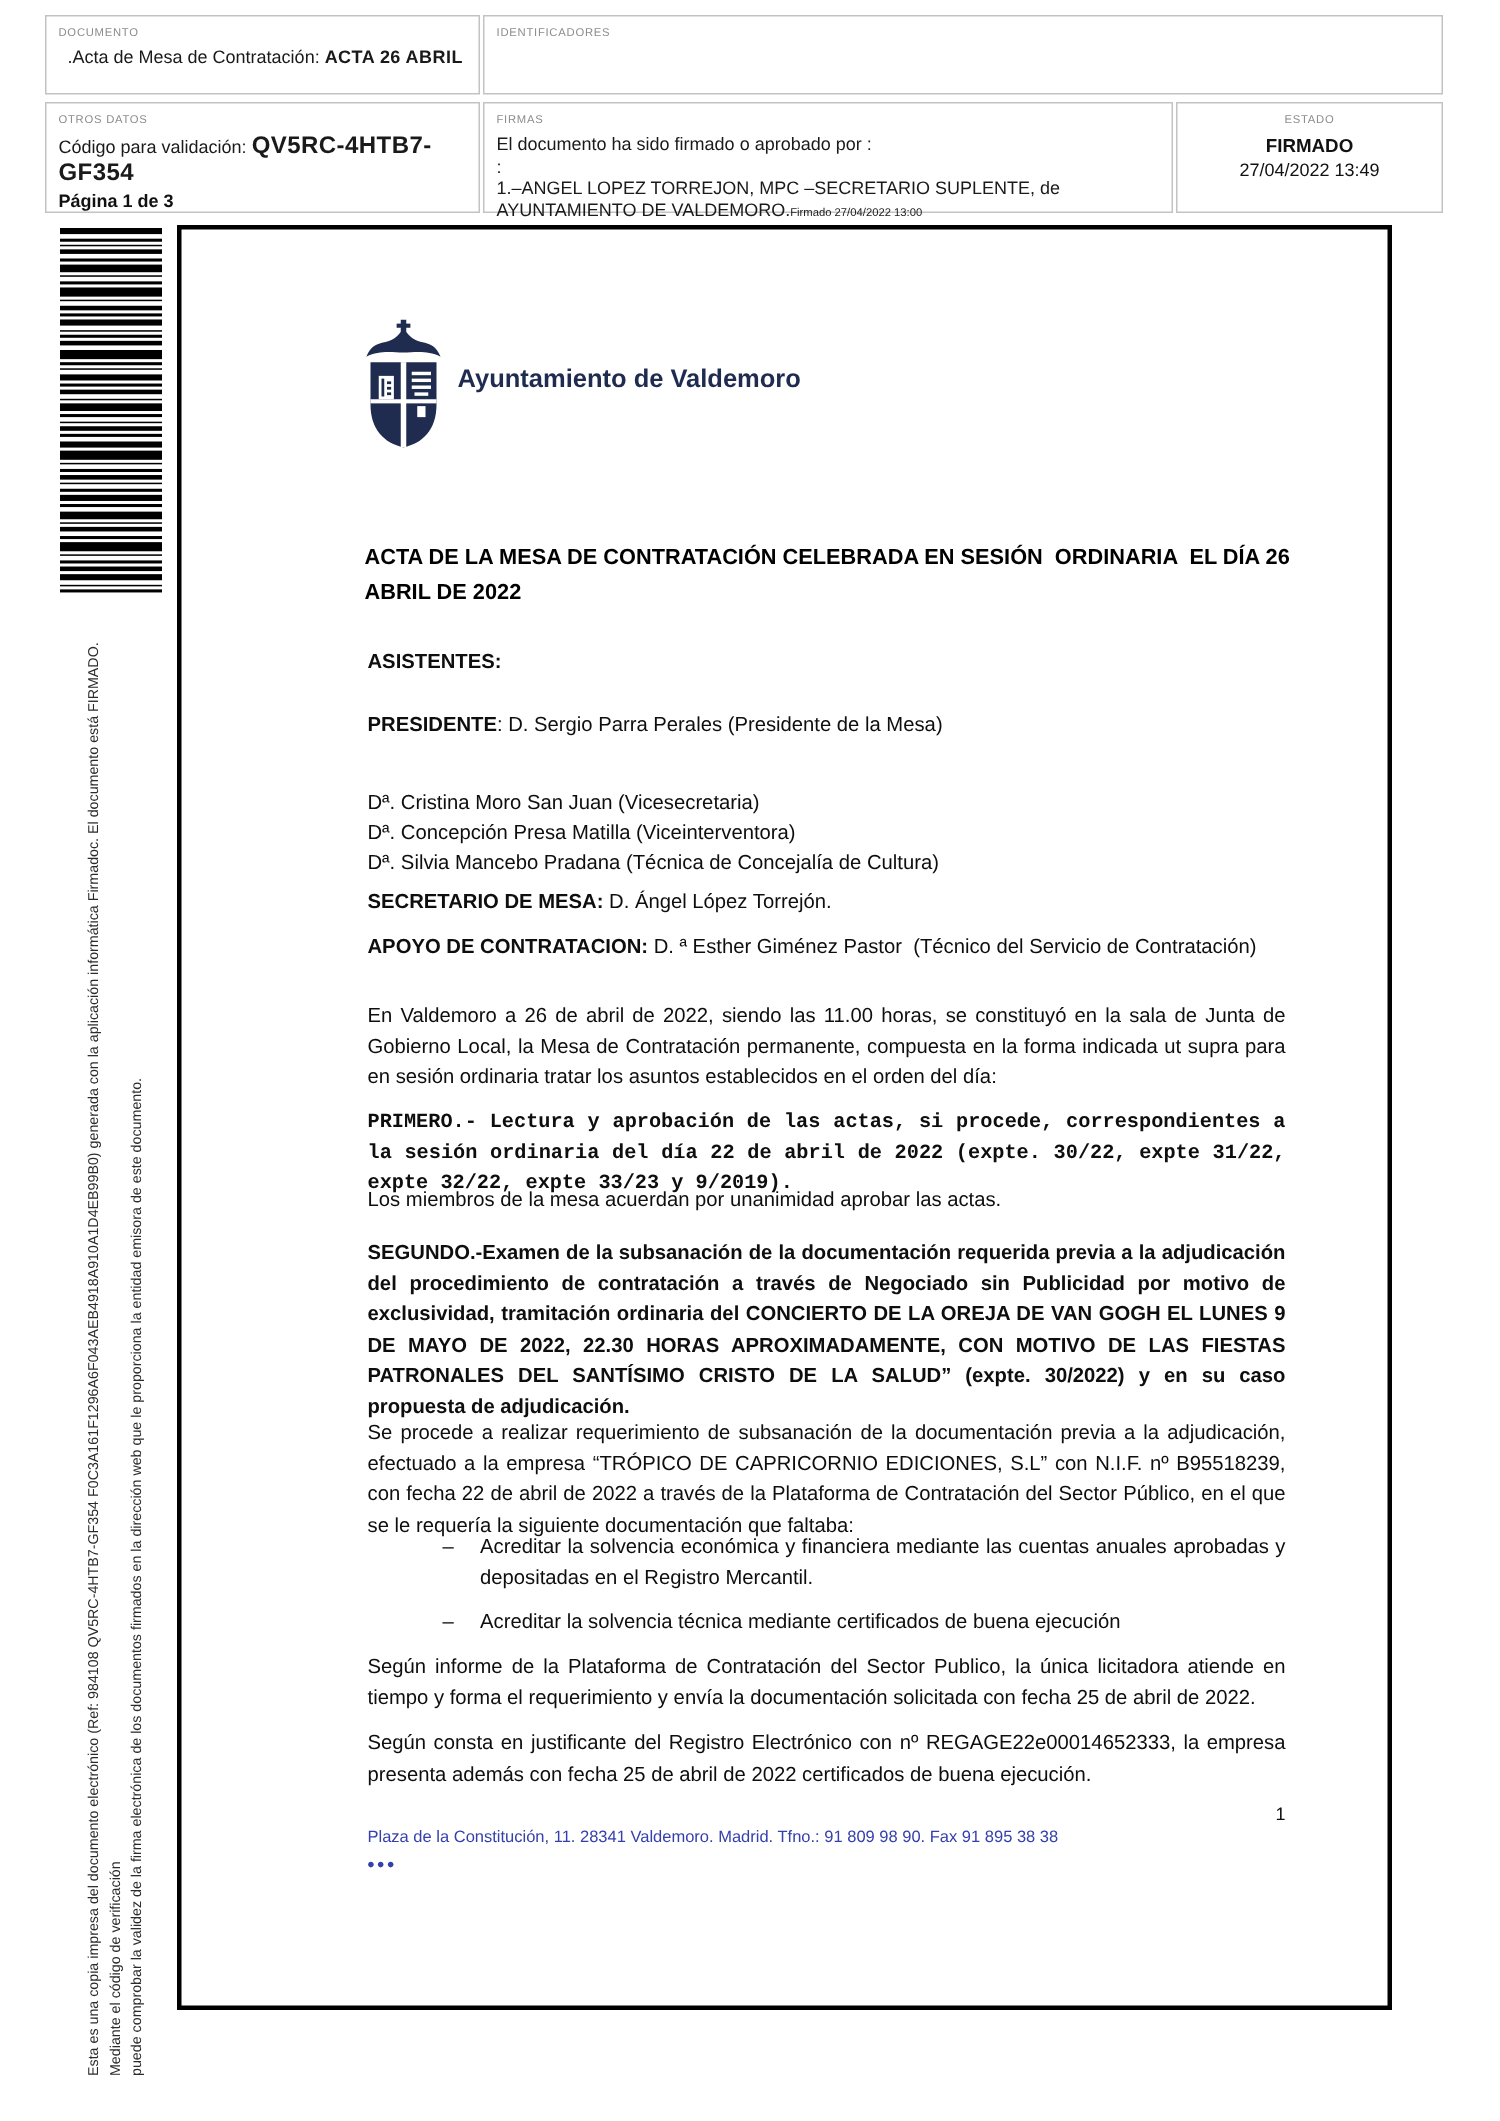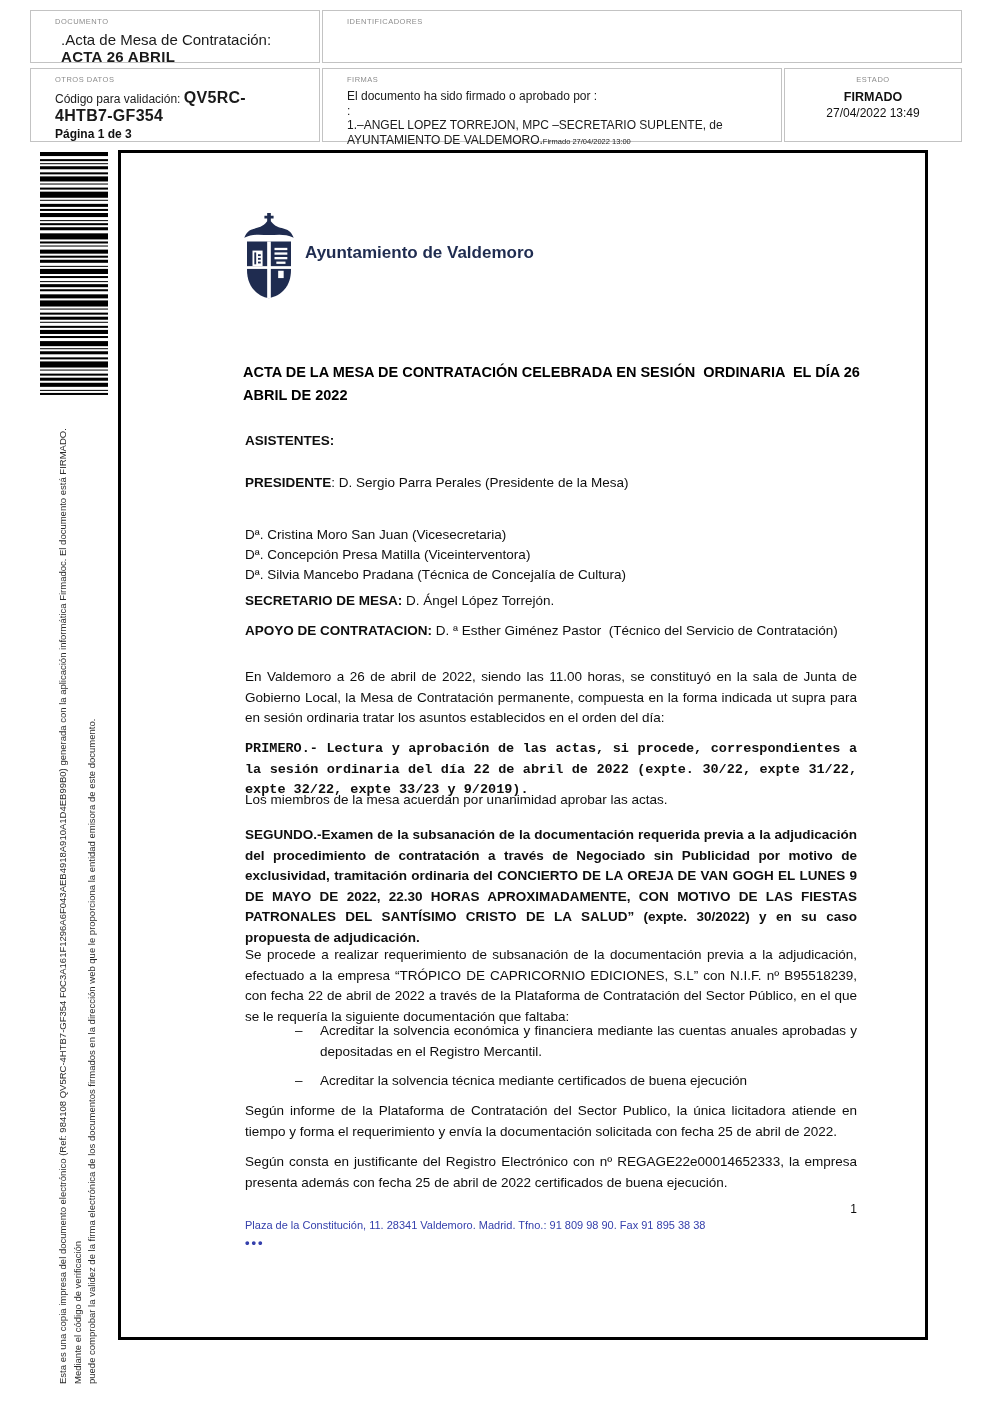--- a/index.html
+++ b/index.html
@@ -1,27 +1,27 @@
 <!DOCTYPE html>
 <html><head>
 <meta charset="utf-8">
 <style>
   * { margin:0; padding:0; box-sizing:border-box; }
   html,body { width:1000px; height:1414px; background:#fff; font-family:"Liberation Sans","DejaVu Sans",sans-serif; color:#111; }
   .page { position:relative; width:1000px; height:1414px; overflow:hidden; background:#fff; }
 
   
-  .meta-box { position:absolute; border:1px solid #c3c3c3; background:#fff; padding:6px 24px; overflow:visible; }
+  .meta-box { position:absolute; border:1px solid #c3c3c3; background:#fff; padding:6px 8px; overflow:visible; }
   .meta-label { font-size:7.5px; color:#8c8c8c; letter-spacing:.5px; margin-bottom:5px; }
   .box-documento { left:30px; top:10px; width:290px; height:53px; }
   .box-identificadores { left:322px; top:10px; width:640px; height:53px; }
   .box-otros { left:30px; top:68px; width:290px; height:74px; }
   .box-firmas { left:322px; top:68px; width:460px; height:74px; }
   .box-estado { left:784px; top:68px; width:178px; height:74px; text-align:center; }
-  .documento-value { font-size:15px; padding-left:6px; color:#1a1a1a; }
+  .documento-value { font-size:12px; padding-left:6px; color:#1a1a1a; }
   .documento-value b { font-weight:bold; letter-spacing:.3px; }
   .otros-code-line { font-size:12px; color:#1a1a1a; }
   .otros-code { font-weight:bold; font-size:16px; letter-spacing:.3px; }
   .otros-page { font-size:12px; font-weight:bold; margin-top:2px; }
   .firmas-body { font-size:12px; line-height:14.5px; color:#1a1a1a; }
   .signer-line { white-space:nowrap; }
   .stamp { font-size:7.5px; }
   .estado-status { font-size:12.5px; font-weight:bold; margin-top:6px; }
   .estado-date { font-size:12px; margin-top:2px; }
 

